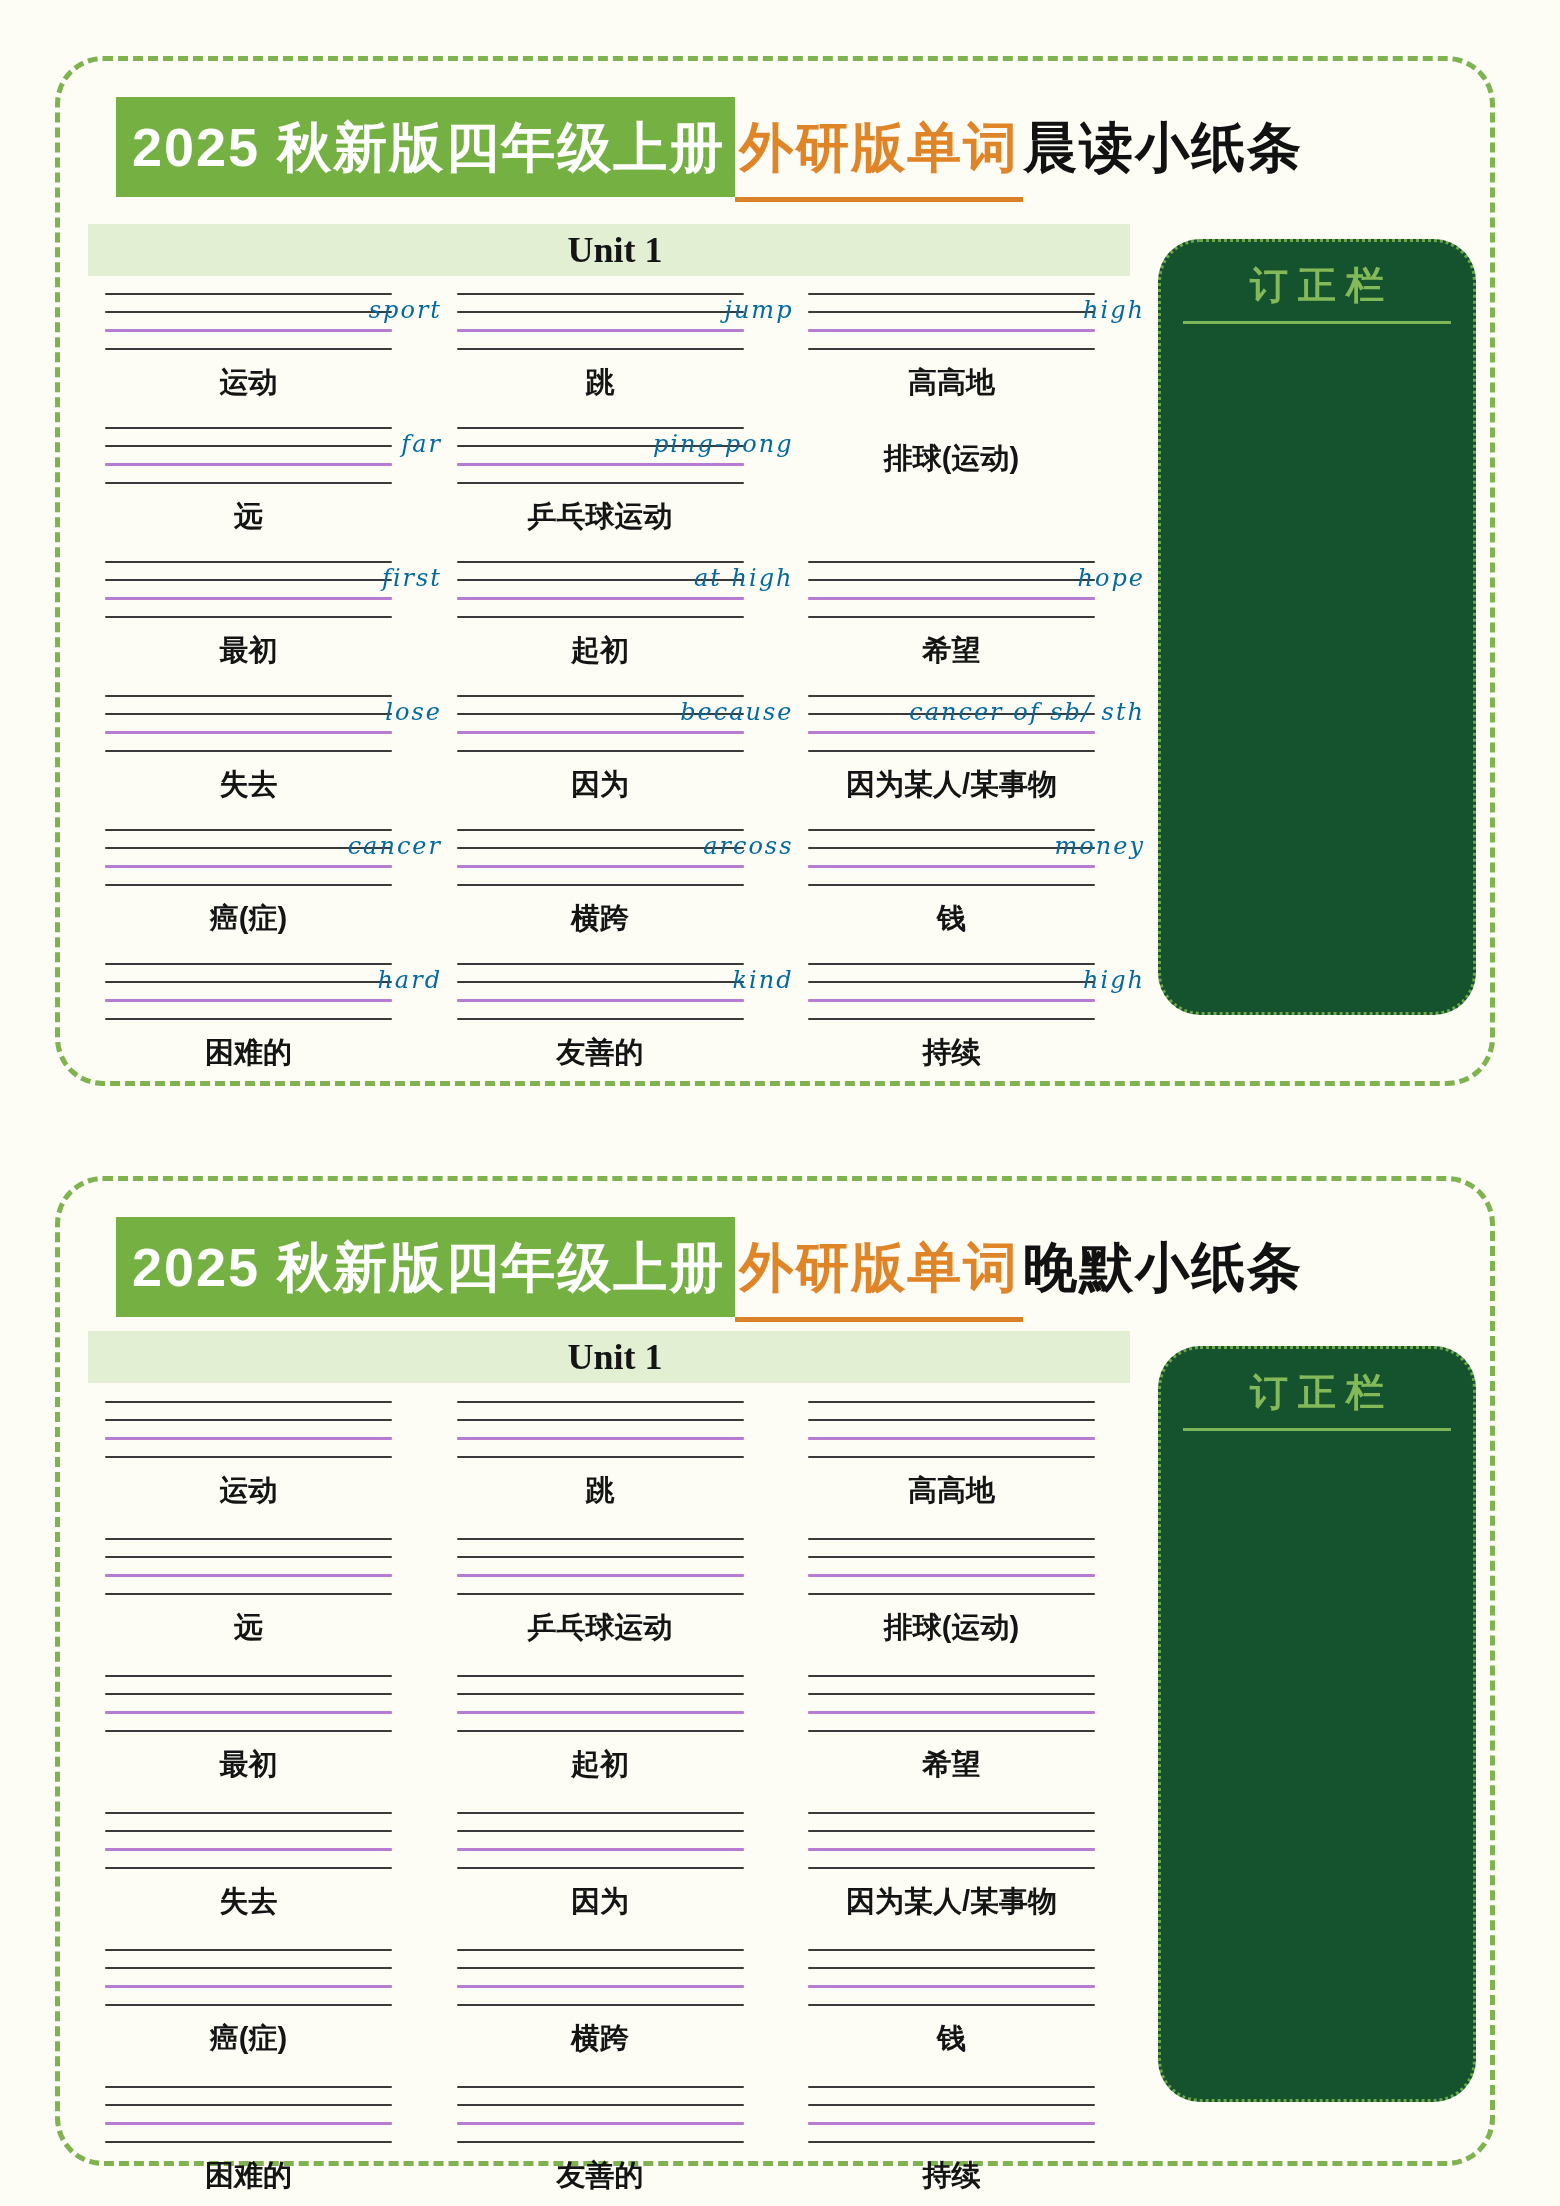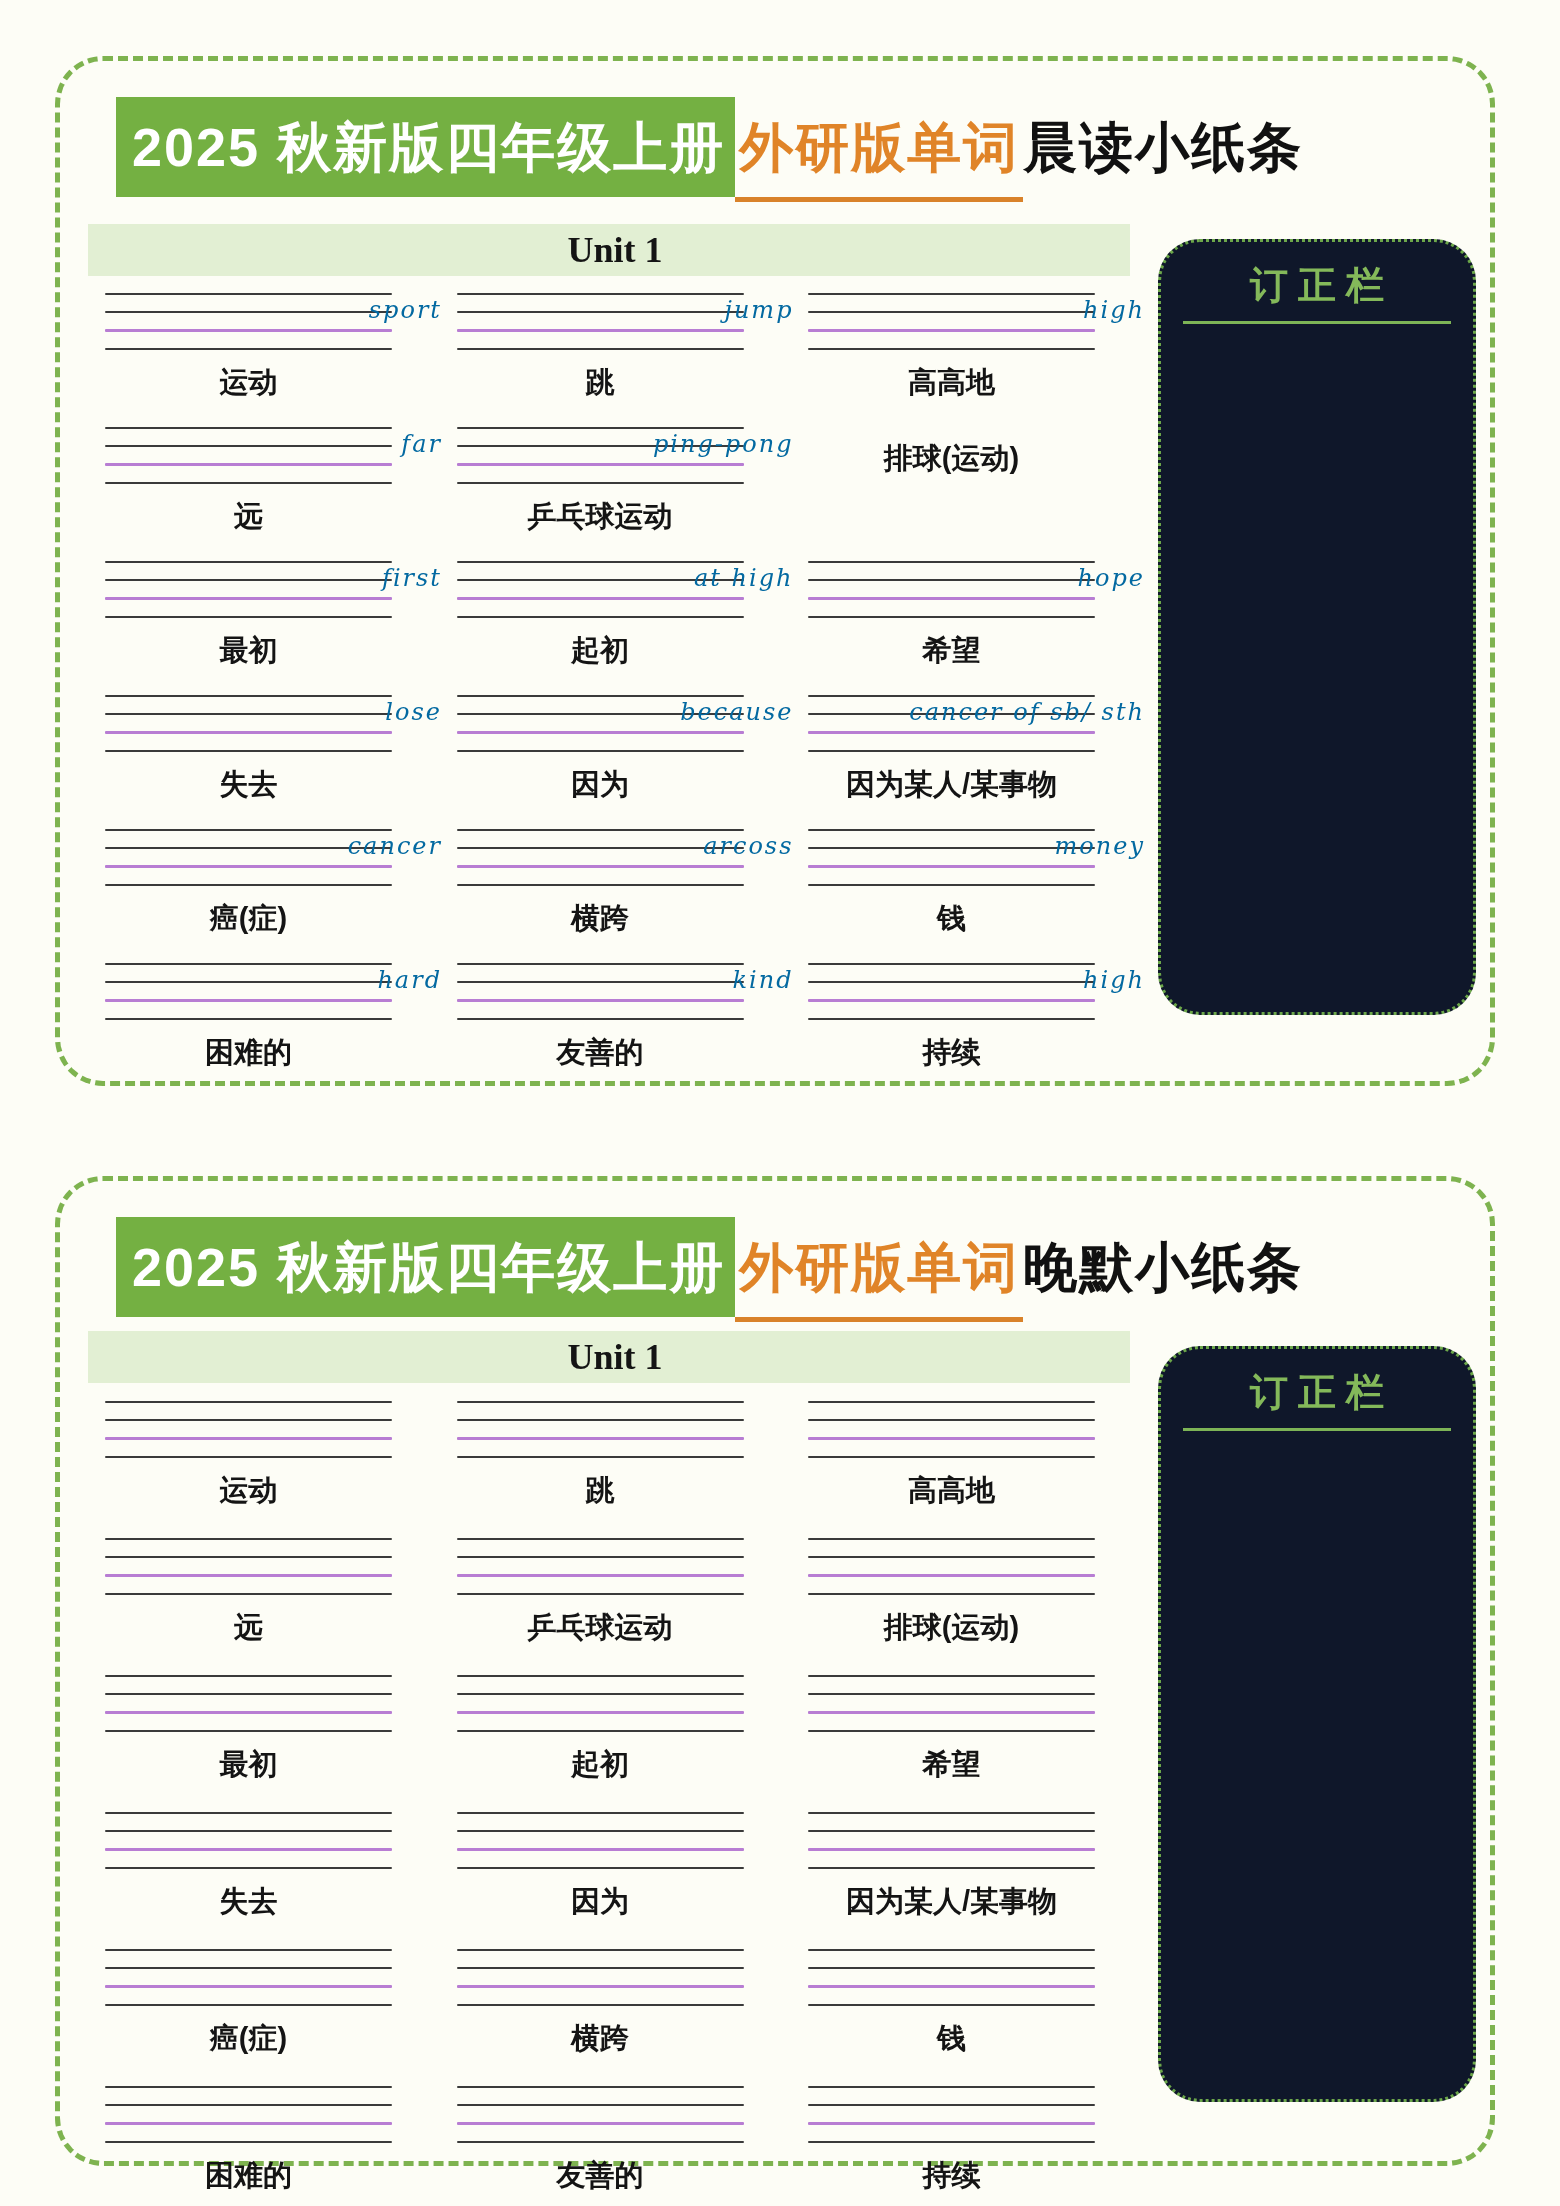--- a/index.html
+++ b/index.html
@@ -118,21 +118,21 @@
     color: #141414;
     white-space: nowrap;
   }
 
   
   .correction {
     position: absolute;
     left: 1098px; width: 318px;
     border: 3px dotted #6ca74a;
     border-radius: 42px;
-    background: #0f172a;
+    background: #14532d;
     box-sizing: border-box;
   }
   .p0 .correction { top: 178px; height: 776px; }
   .p1 .correction { top: 165px; height: 756px; }
   .correction-title {
     margin-top: 18px;
     text-align: center;
     font-size: 38px;
     font-weight: 600;
     letter-spacing: 10px;

